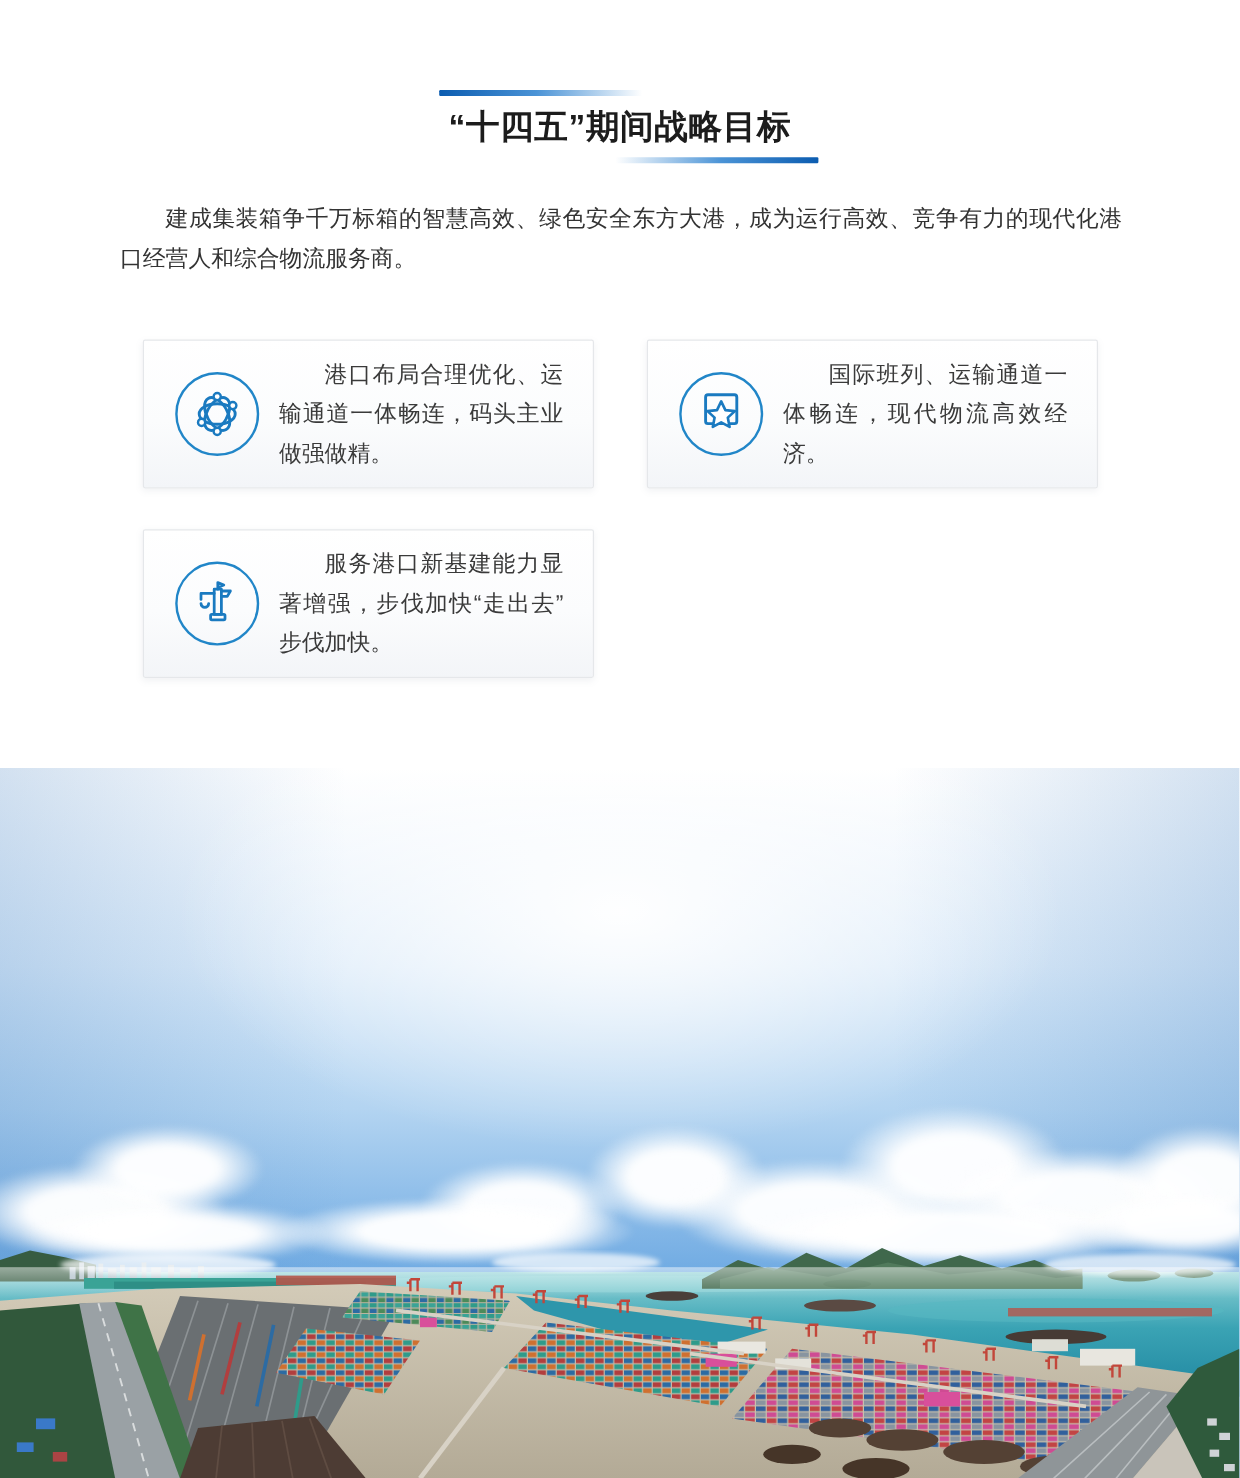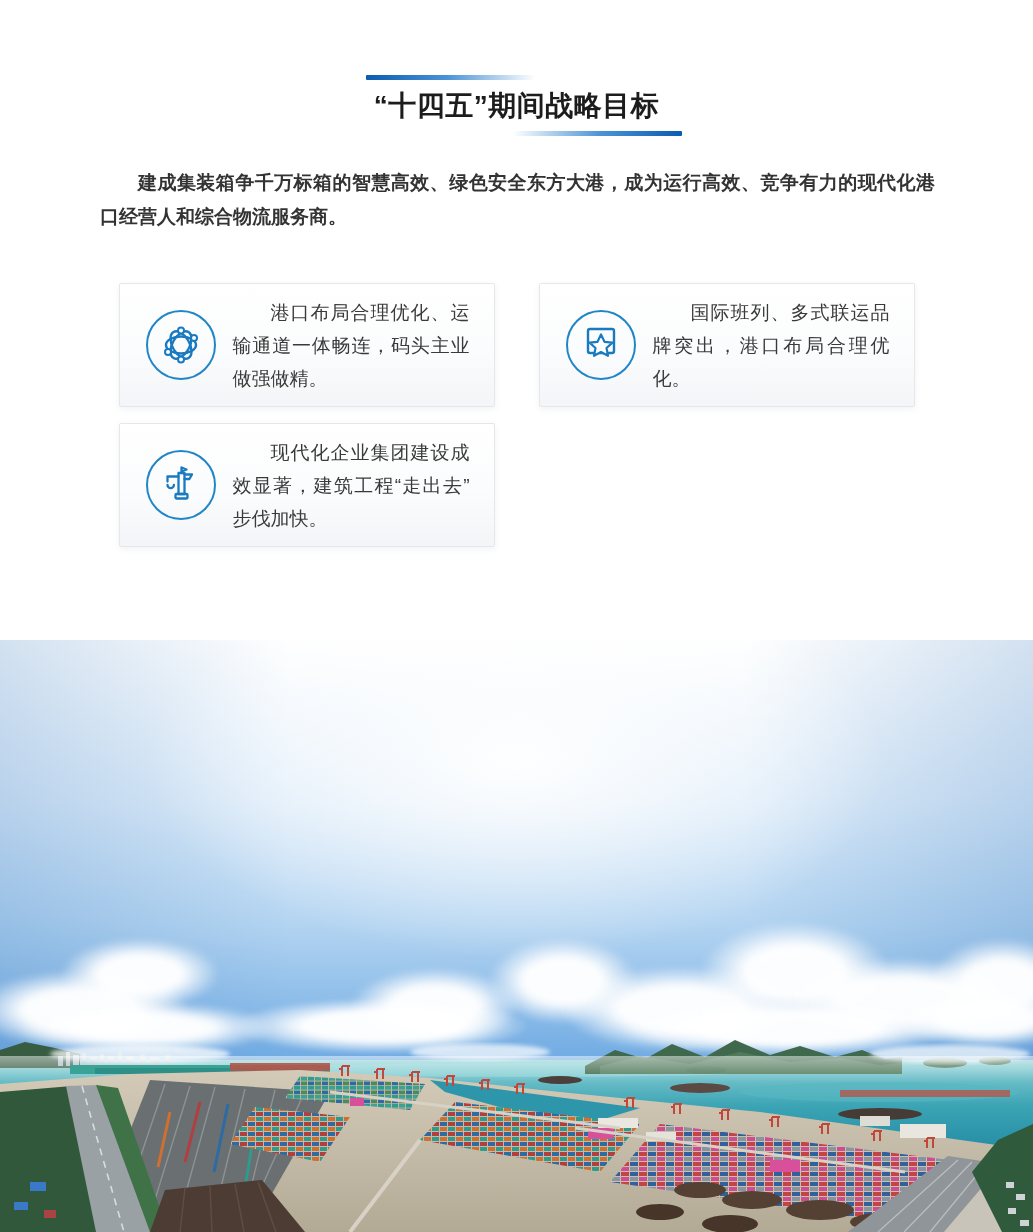--- a/index.html
+++ b/index.html
@@ -18,24 +18,24 @@
   .tline.top{top:0;background:linear-gradient(90deg,#0b5cb0 0%,#4a93d6 45%,rgba(255,255,255,0) 94%);}
   .tline.bot{bottom:0;background:linear-gradient(270deg,#0b5cb0 0%,#4a93d6 45%,rgba(255,255,255,0) 94%);}
   .tb1{margin-top:75px;}
   .tb1 .top{left:-8px;}  .tb1 .bot{right:-23px;}
   .tb2{margin-top:47px;}
   .tb2 .top{left:-65px;} .tb2 .bot{right:-37px;}
 
   .lead{
     margin:30px 98px 16px 100px;
     font-size:19px;line-height:34px;color:#333;
-    text-indent:2em;text-align:justify;font-weight:bold;
-  }
-
-  .cards{width:796px;margin:49px auto 0;display:flex;flex-wrap:wrap;gap:16px 44px;}
+    text-indent:2em;text-align:justify;
+  }
+
+  .cards{width:796px;margin:49px auto 0;display:flex;flex-wrap:wrap;gap:34px 44px;}
   .card{
     box-sizing:border-box;width:376px;height:124px;
     border:1px solid #e5e7ea;border-radius:2px;
     background:linear-gradient(180deg,#ffffff 0%,#fbfcfd 55%,#f3f5f8 100%);
     box-shadow:0 2px 6px rgba(120,130,145,.10);
     display:flex;align-items:center;padding:0 24px 0 26px;
   }
   .card-center{width:796px;margin:32px auto 0;display:flex;justify-content:center;}
   .icon-circle{
     flex:none;width:66px;height:66px;border:2px solid #2186c8;border-radius:50%;
@@ -286,36 +286,36 @@
       <p>港口布局合理优化、运输通道一体畅连，码头主业做强做精。</p>
     </div>
 
     <div class="card">
       <div class="icon-circle">
         <svg width="48" height="48" viewBox="0 0 48 48">
           <rect x="11" y="8" width="26" height="24" rx="2" fill="none" stroke="#1a7ac0" stroke-width="2.4"></rect>
           <polygon points="24,13.5 27.5,20.8 35.4,21.6 29.5,27 31,34.8 24,31 17,34.8 18.5,27 12.6,21.6 20.5,20.8" fill="#ffffff" stroke="#1a7ac0" stroke-width="2.2" stroke-linejoin="round"></polygon>
         </svg>
       </div>
-      <p>国际班列、多式联运品牌突出，港口布局合理优化。</p>
+      <p>国际班列、运输通道一体畅连，现代物流高效经济。</p>
     </div>
 
 
     <div class="card">
       <div class="icon-circle">
         <svg width="48" height="48" viewBox="0 0 48 48">
           <g fill="none" stroke="#1a7ac0" stroke-width="2.3" stroke-linecap="round" stroke-linejoin="round">
             <rect x="21.5" y="12" width="6" height="21"></rect>
             <rect x="18.5" y="33" width="12" height="4.5" rx="1"></rect>
             <path d="M21.5 15.5H10.5v5"></path>
             <path d="M10.5 24a3.2 3.2 0 0 0 6.4 0"></path>
             <path d="M27.5 13.5h7.5l-2.6 4.5h-4.9"></path>
             <path d="M24.5 12V6.5l5 2-5 2"></path>
           </g>
         </svg>
       </div>
-      <p>现代化企业集团建设成效显著，建筑工程“走出去”步伐加快。</p>
+      <p>服务港口新基建能力显著增强，步伐加快“走出去”步伐加快。</p>
     </div>
 
   </div>
 
 
 </div>
 
 </body></html>

